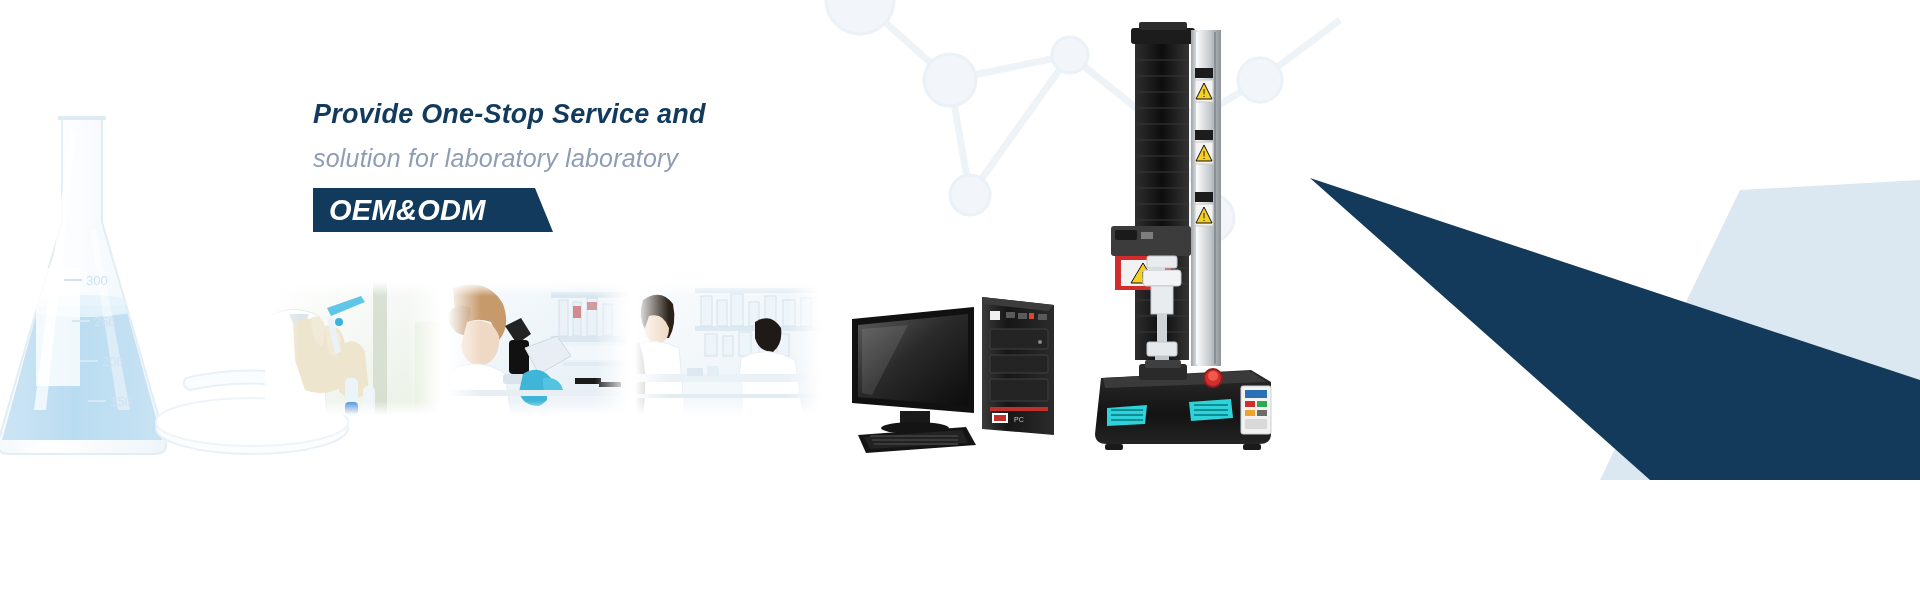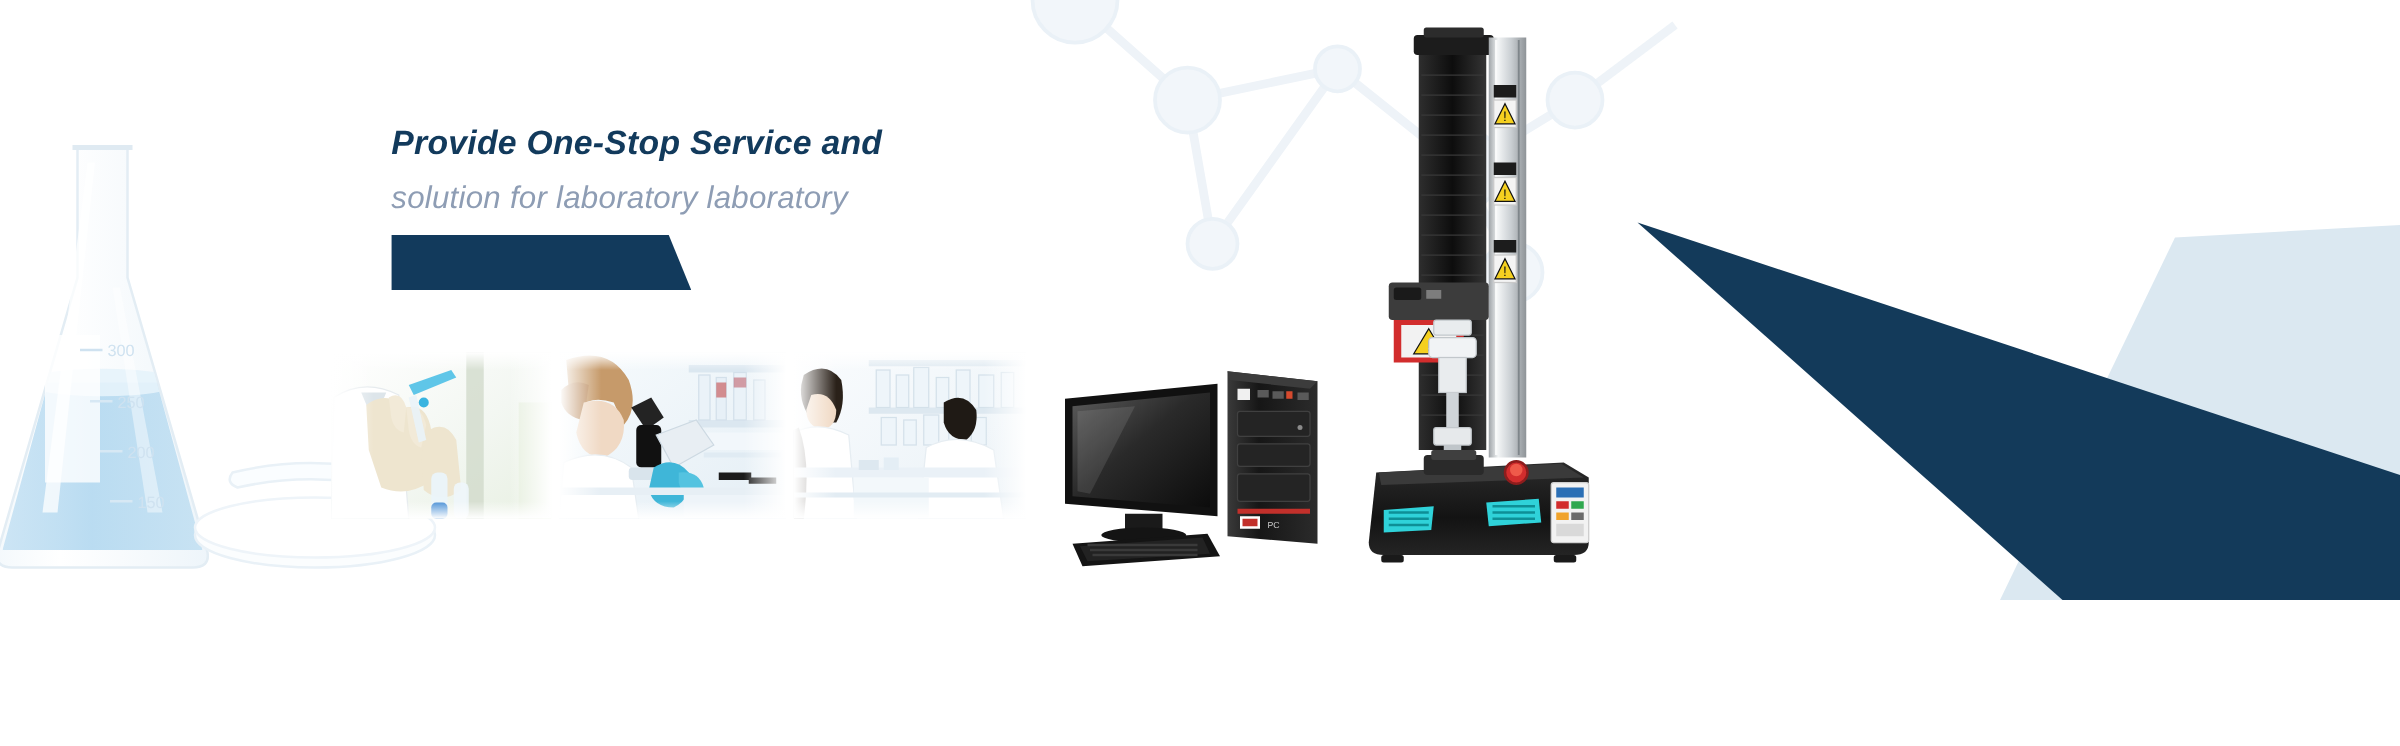--- a/index.html
+++ b/index.html
@@ -138,20 +138,21 @@
       <ellipse cx="262" cy="312" rx="96" ry="24" fill="#ffffff" stroke="#eef4f9" stroke-width="2"></ellipse>
       <path d="M196 268 Q262 252 330 270 Q336 278 328 282 Q262 266 200 280 Q190 276 196 268 Z" fill="#fafdff" stroke="#e9f1f7" stroke-width="2"></path>
     </g>
   </svg>
 
   <div class="copy">
     <div class="line1">Provide One-Stop Service and</div>
     <div class="line2">solution for laboratory laboratory</div>
     <div class="oemwrap">
       <div class="oemshape"></div>
+      <div class="oemtext">OEM&amp;ODM</div>
     </div>
   </div>
 
   <div class="photostrip">
 
     <div class="photo p1">
       <svg class="inner" viewBox="0 0 176 133" preserveAspectRatio="none">
         <defs>
           <linearGradient id="bg1" x1="0" y1="0" x2="1" y2="1">
             <stop offset="0%" stop-color="#ffffff"></stop>

